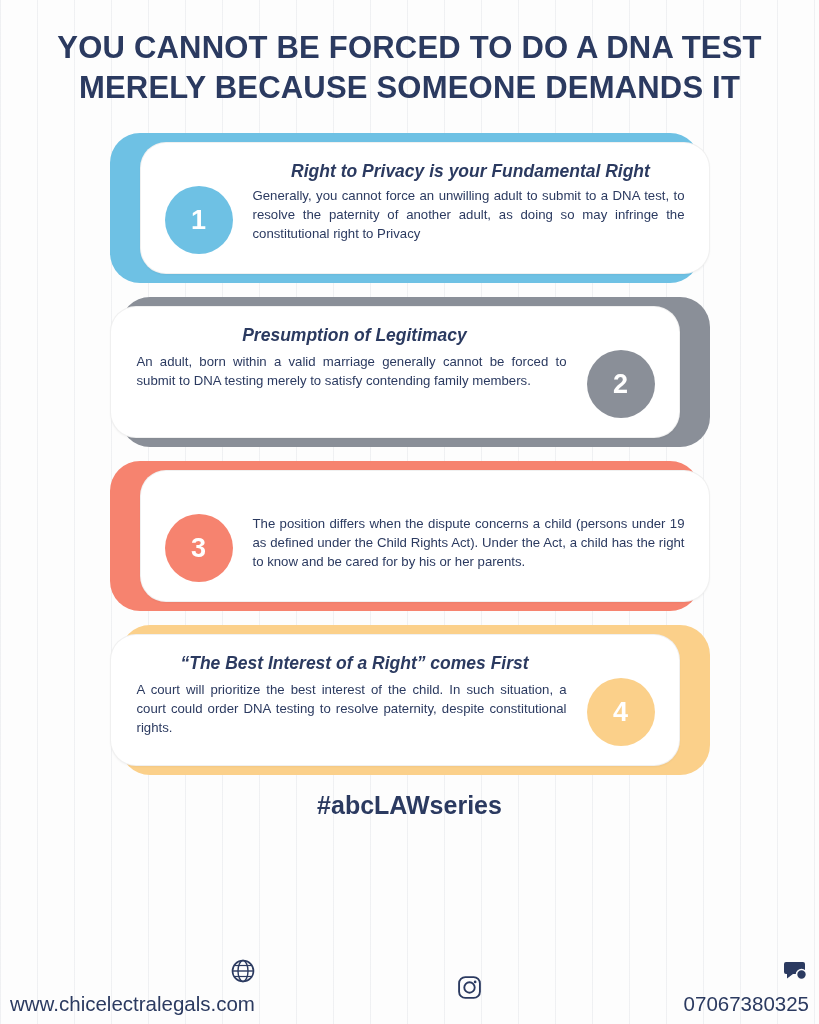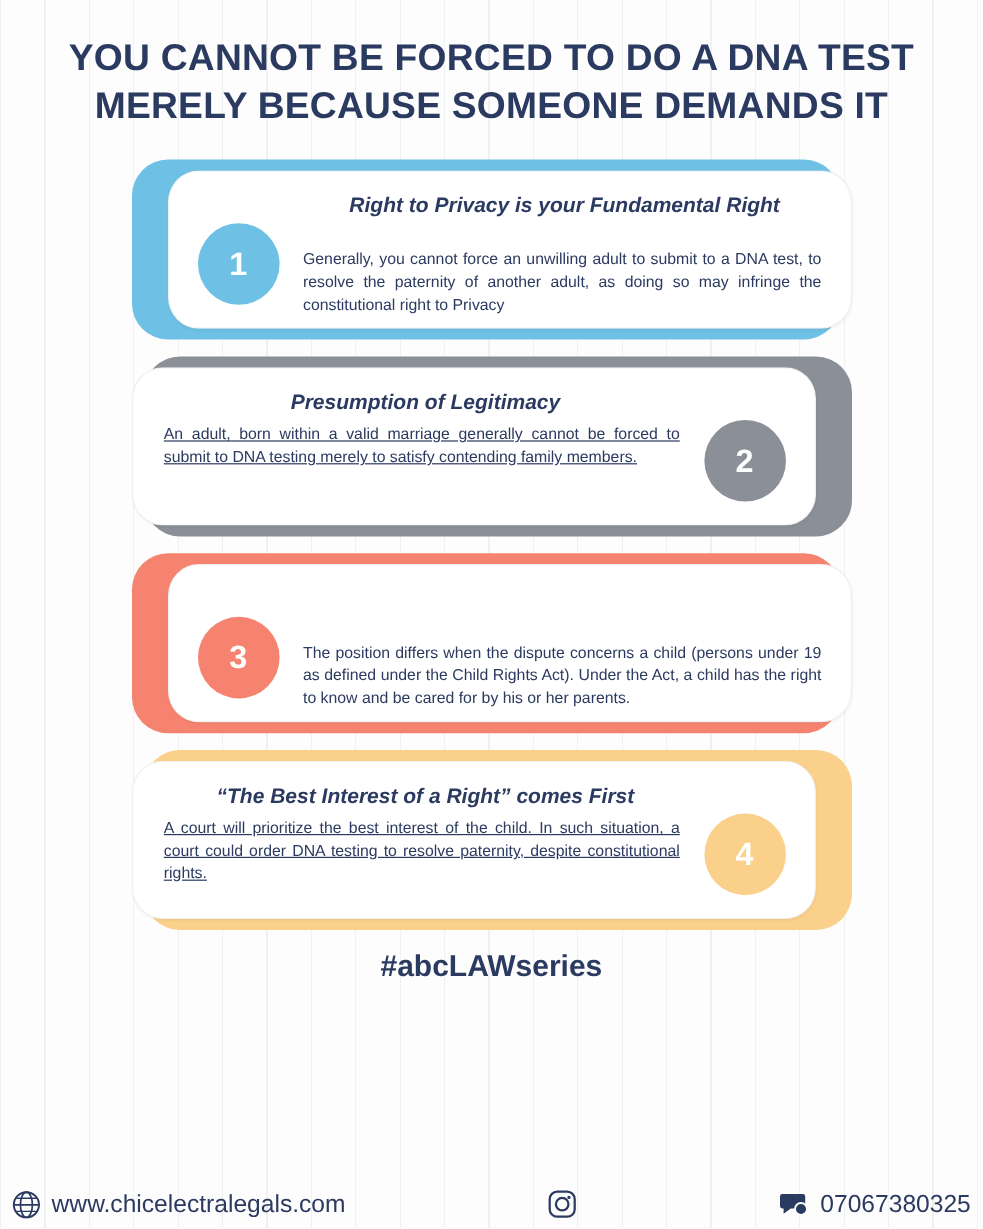--- a/index.html
+++ b/index.html
@@ -94,44 +94,44 @@
   .card-body {
     position: absolute;
     font-size: 13.2px;
     line-height: 1.42;
     color: #2b3a60;
     text-align: justify;
   }
 
   
   .varA .card-head { left: 112px; right: 20px; text-align: center; }
-  .varA .card-body { left: 112px; right: 24px; top: 64px; }
+  .varA .card-body { left: 112px; right: 24px; top: 44px; }
   
   .varB .card-head { left: 32px; right: 112px; text-align: center; }
-  .varB .card-body { left: 26px; right: 112px; top: 46px; text-decoration: underline; }
+  .varB .card-body { left: 26px; right: 112px; top: 46px; }
 
   .hashtag {
     text-align: center;
     color: #2b3a60;
     font-weight: 700;
     font-size: 25px;
     margin-top: 16px;
   }
 
   .footer {
     position: absolute;
     left: 0; right: 0; bottom: 8px;
     display: flex;
     align-items: center;
     justify-content: space-between;
     padding: 0 10px;
     color: #2b3a60;
     font-size: 20.5px;
   }
-  .fitem { display: flex; align-items: flex-end; gap: 9px; }
+  .fitem { display: flex; align-items: flex-end; gap: 9px; flex-direction: column; }
   .ficon { display: flex; align-items: center; justify-content: center; }
 </style>
 </head>
 <body>
 
 <div id="page">
   <div id="grid"></div>
 
   <div id="content">
 

